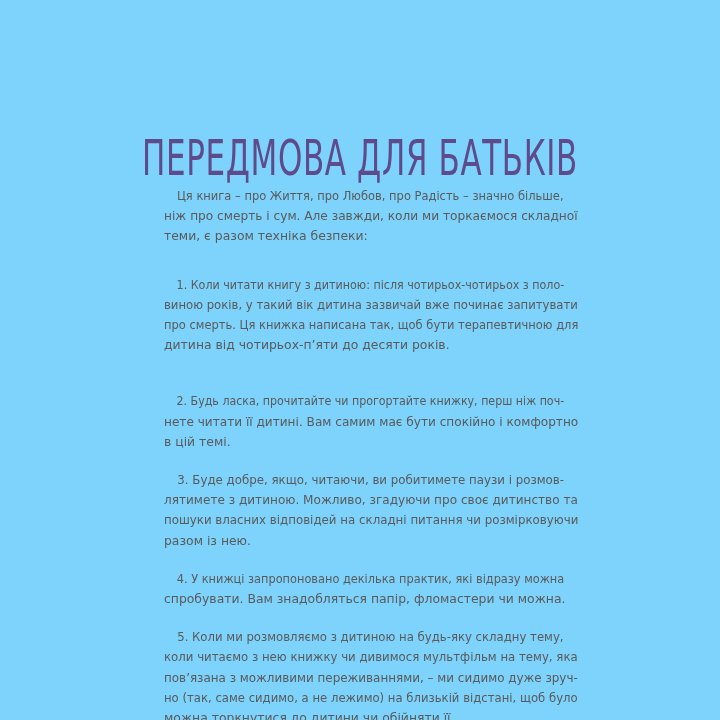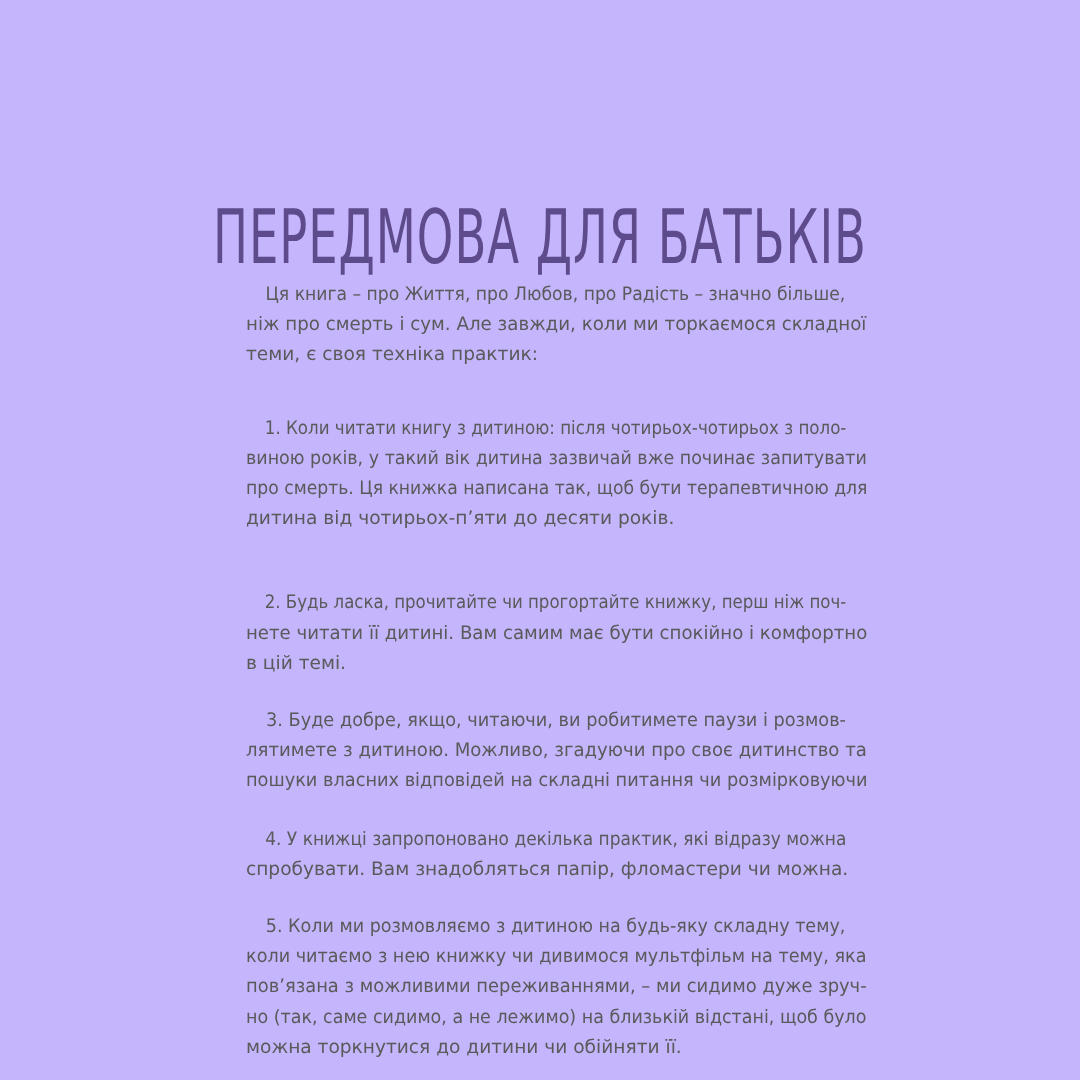--- a/index.html
+++ b/index.html
@@ -1,17 +1,17 @@
 <!DOCTYPE html>
 <html><head>
 <meta charset="utf-8">
 <style>
   html, body { margin: 0; padding: 0; background: #ffffff; }
   body { width: 720px; height: 720px; position: relative; overflow: hidden; }
-  .page { position: absolute; left: 0; top: 0; width: 720px; height: 720px; background: #c4b5fd; }
+  .page { position: absolute; left: 0; top: 0; width: 720px; height: 720px; background: #7dd3fc; }
   .title {
     position: absolute; left: 0; top: 88px; width: 720px; text-align: center;
     font-family: "DejaVu Sans", sans-serif; font-size: 50px; font-weight: normal;
     color: #5e4b8b; letter-spacing: 1px;
     transform: scaleX(0.62); transform-origin: 360px 0;
     line-height: 72px;
   }
   .body {
     position: absolute; left: 164px; top: 186px; width: 414px;
     font-family: "DejaVu Sans", sans-serif; font-size: 12.4px; color: #5a5a5a;
@@ -25,37 +25,38 @@
 </head>
 <body>
 
 <div class="page">
   <h1 class="title">ПЕРЕДМОВА ДЛЯ БАТЬКІВ</h1>
 
   <div class="body">
     <p class="para" style="margin-bottom:28px">
       <span class="line" style="transform: scaleX(0.925926); transform-origin: 0px 0px;">Ця книга – про Життя, про Любов, про Радість – значно більше,</span>
       <span class="line" style="transform: scaleX(0.981043); transform-origin: 0px 0px;">ніж про смерть і сум. Але завжди, коли ми торкаємося складної</span>
-      <span class="line">теми, є своя техніка практик:</span>
+      <span class="line">теми, є разом техніка безпеки:</span>
     </p>
     <p class="para" style="margin-bottom:36px">
       <span class="line" style="transform: scaleX(0.896861); transform-origin: 0px 0px;">1. Коли читати книгу з дитиною: після чотирьох-чотирьох з поло-</span>
       <span class="line" style="transform: scaleX(0.940909); transform-origin: 0px 0px;">виною років, у такий вік дитина зазвичай вже починає запитувати</span>
       <span class="line" style="transform: scaleX(0.926174); transform-origin: 0px 0px;">про смерть. Ця книжка написана так, щоб бути терапевтичною для</span>
       <span class="line">дитина від чотирьох-п’яти до десяти років.</span>
     </p>
     <p class="para" style="margin-bottom:18px">
       <span class="line" style="transform: scaleX(0.892857); transform-origin: 0px 0px;">2. Будь ласка, прочитайте чи прогортайте книжку, перш ніж поч-</span>
       <span class="line" style="transform: scaleX(0.976415); transform-origin: 0px 0px;">нете читати її дитині. Вам самим має бути спокійно і комфортно</span>
       <span class="line">в цій темі.</span>
     </p>
     <p class="para" style="margin-bottom:18px">
       <span class="line" style="transform: scaleX(0.952381); transform-origin: 0px 0px;">3. Буде добре, якщо, читаючи, ви робитимете паузи і розмов-</span>
       <span class="line" style="transform: scaleX(0.974118); transform-origin: 0px 0px;">лятимете з дитиною. Можливо, згадуючи про своє дитинство та</span>
       <span class="line" style="transform: scaleX(0.953917); transform-origin: 0px 0px;">пошуки власних відповідей на складні питання чи розмірковуючи</span>
+      <span class="line">разом із нею.</span>
     </p>
     <p class="para" style="margin-bottom:18px">
       <span class="line" style="transform: scaleX(0.915332); transform-origin: 0px 0px;">4. У книжці запропоновано декілька практик, які відразу можна</span>
       <span class="line">спробувати. Вам знадобляться папір, фломастери чи можна.</span>
     </p>
     <p class="para" style="margin-bottom:0">
       <span class="line" style="transform: scaleX(0.943396); transform-origin: 0px 0px;">5. Коли ми розмовляємо з дитиною на будь-яку складну тему,</span>
       <span class="line" style="transform: scaleX(0.947368); transform-origin: 0px 0px;">коли читаємо з нею книжку чи дивимося мультфільм на тему, яка</span>
       <span class="line" style="transform: scaleX(0.962791); transform-origin: 0px 0px;">пов’язана з можливими переживаннями, – ми сидимо дуже зруч-</span>
       <span class="line" style="transform: scaleX(0.940909); transform-origin: 0px 0px;">но (так, саме сидимо, а не лежимо) на близькій відстані, щоб було</span>

